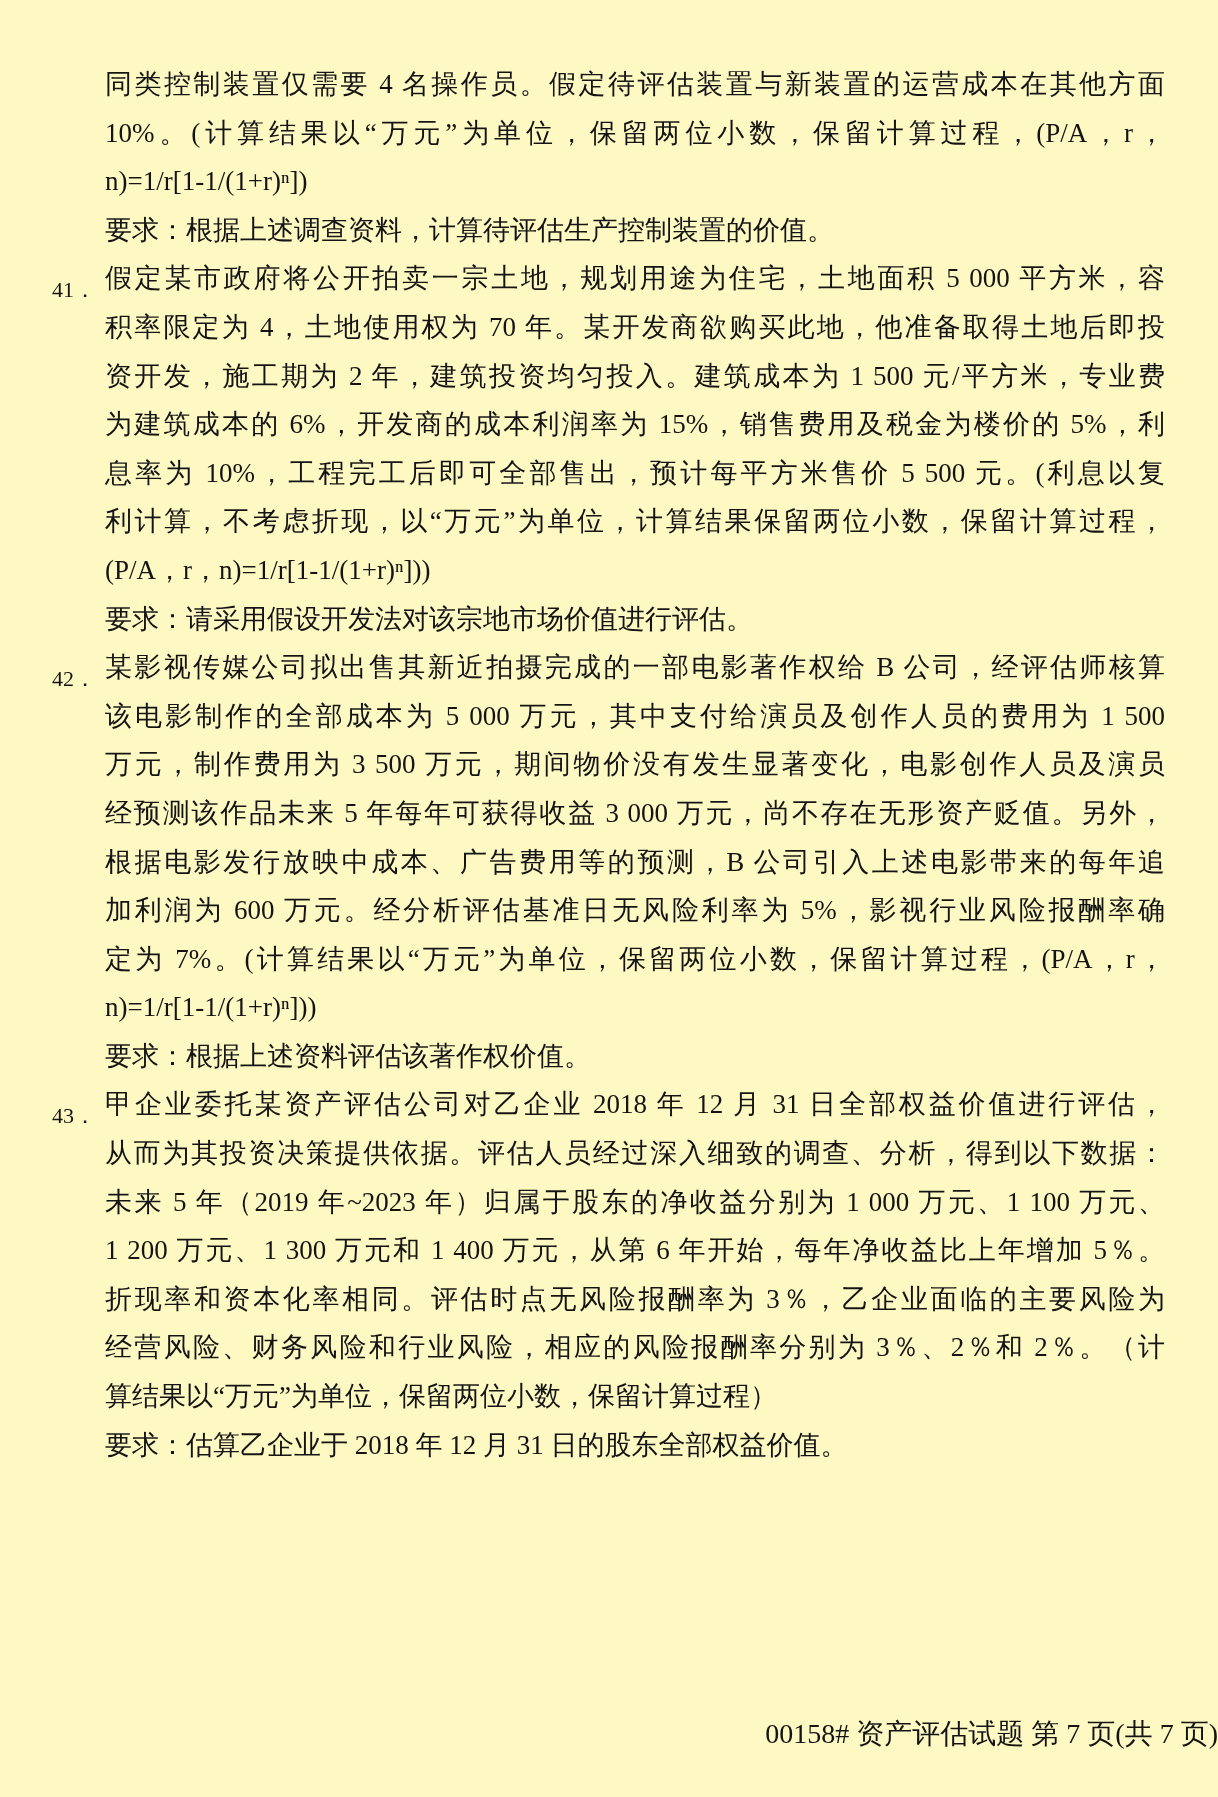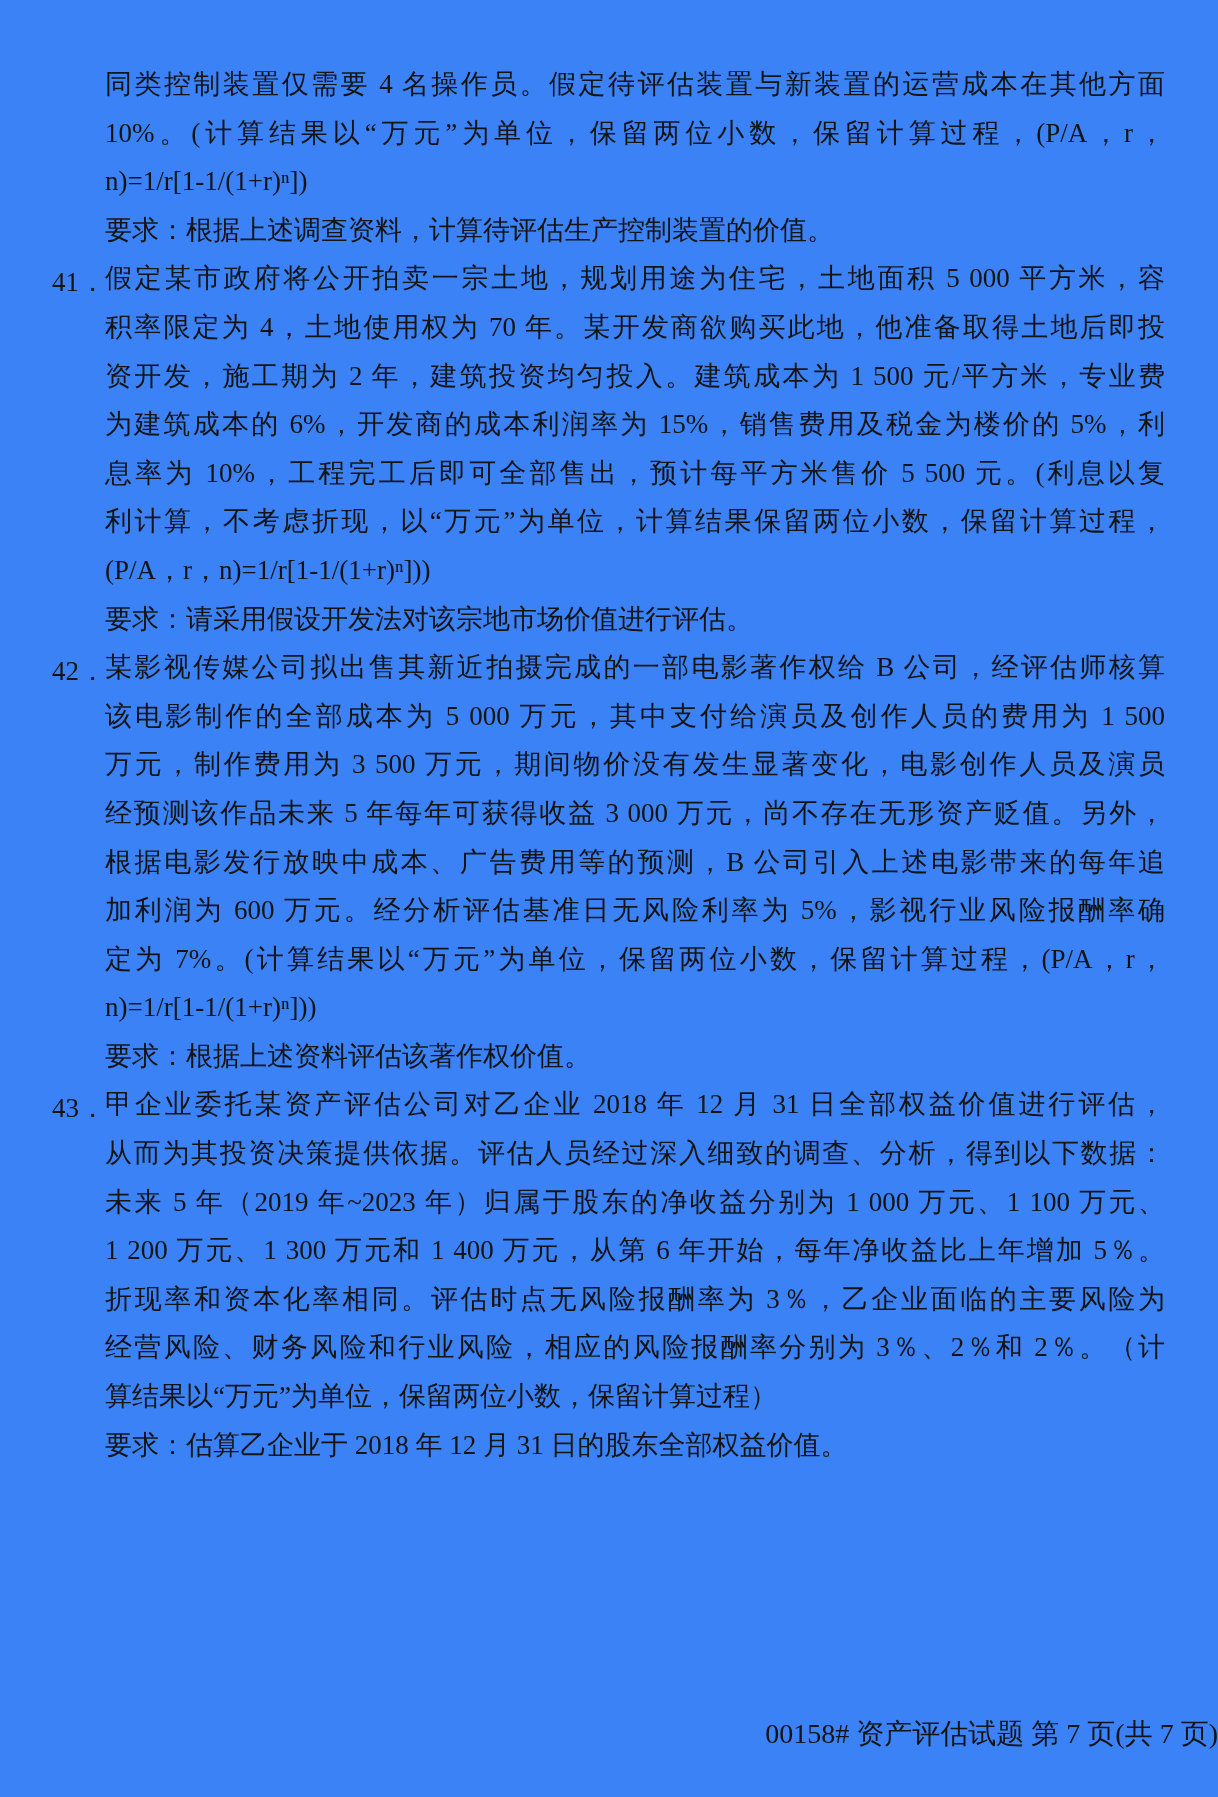--- a/index.html
+++ b/index.html
@@ -10,21 +10,21 @@
   body {
     width: 1218px;
     height: 1797px;
     position: relative;
     font-family: "Liberation Serif", "DejaVu Serif", serif;
     color: #141414;
   }
   .page {
     position: absolute;
     inset: 0;
-    background: #3b82f6;
+    background: #fef9c3;
   }
   .flow {
     position: absolute;
     top: 60px;
     left: 105px;
     width: 1060px;
   }
   .para {
     position: relative;
   }
@@ -38,22 +38,22 @@
   }
   .line.full {
     white-space: normal;
     text-align: justify;
     text-align-last: justify;
     text-justify: inter-character;
   }
   .qnum {
     position: absolute;
     left: -53px;
-    top: 4px;
-    font-size: 27px;
+    top: 12px;
+    font-size: 22px;
     line-height: 48.6px;
     white-space: nowrap;
   }
   .footer {
     position: absolute;
     top: 1714px;
     left: 56px;
     right: 0;
     text-align: right;
     font-size: 28px;

